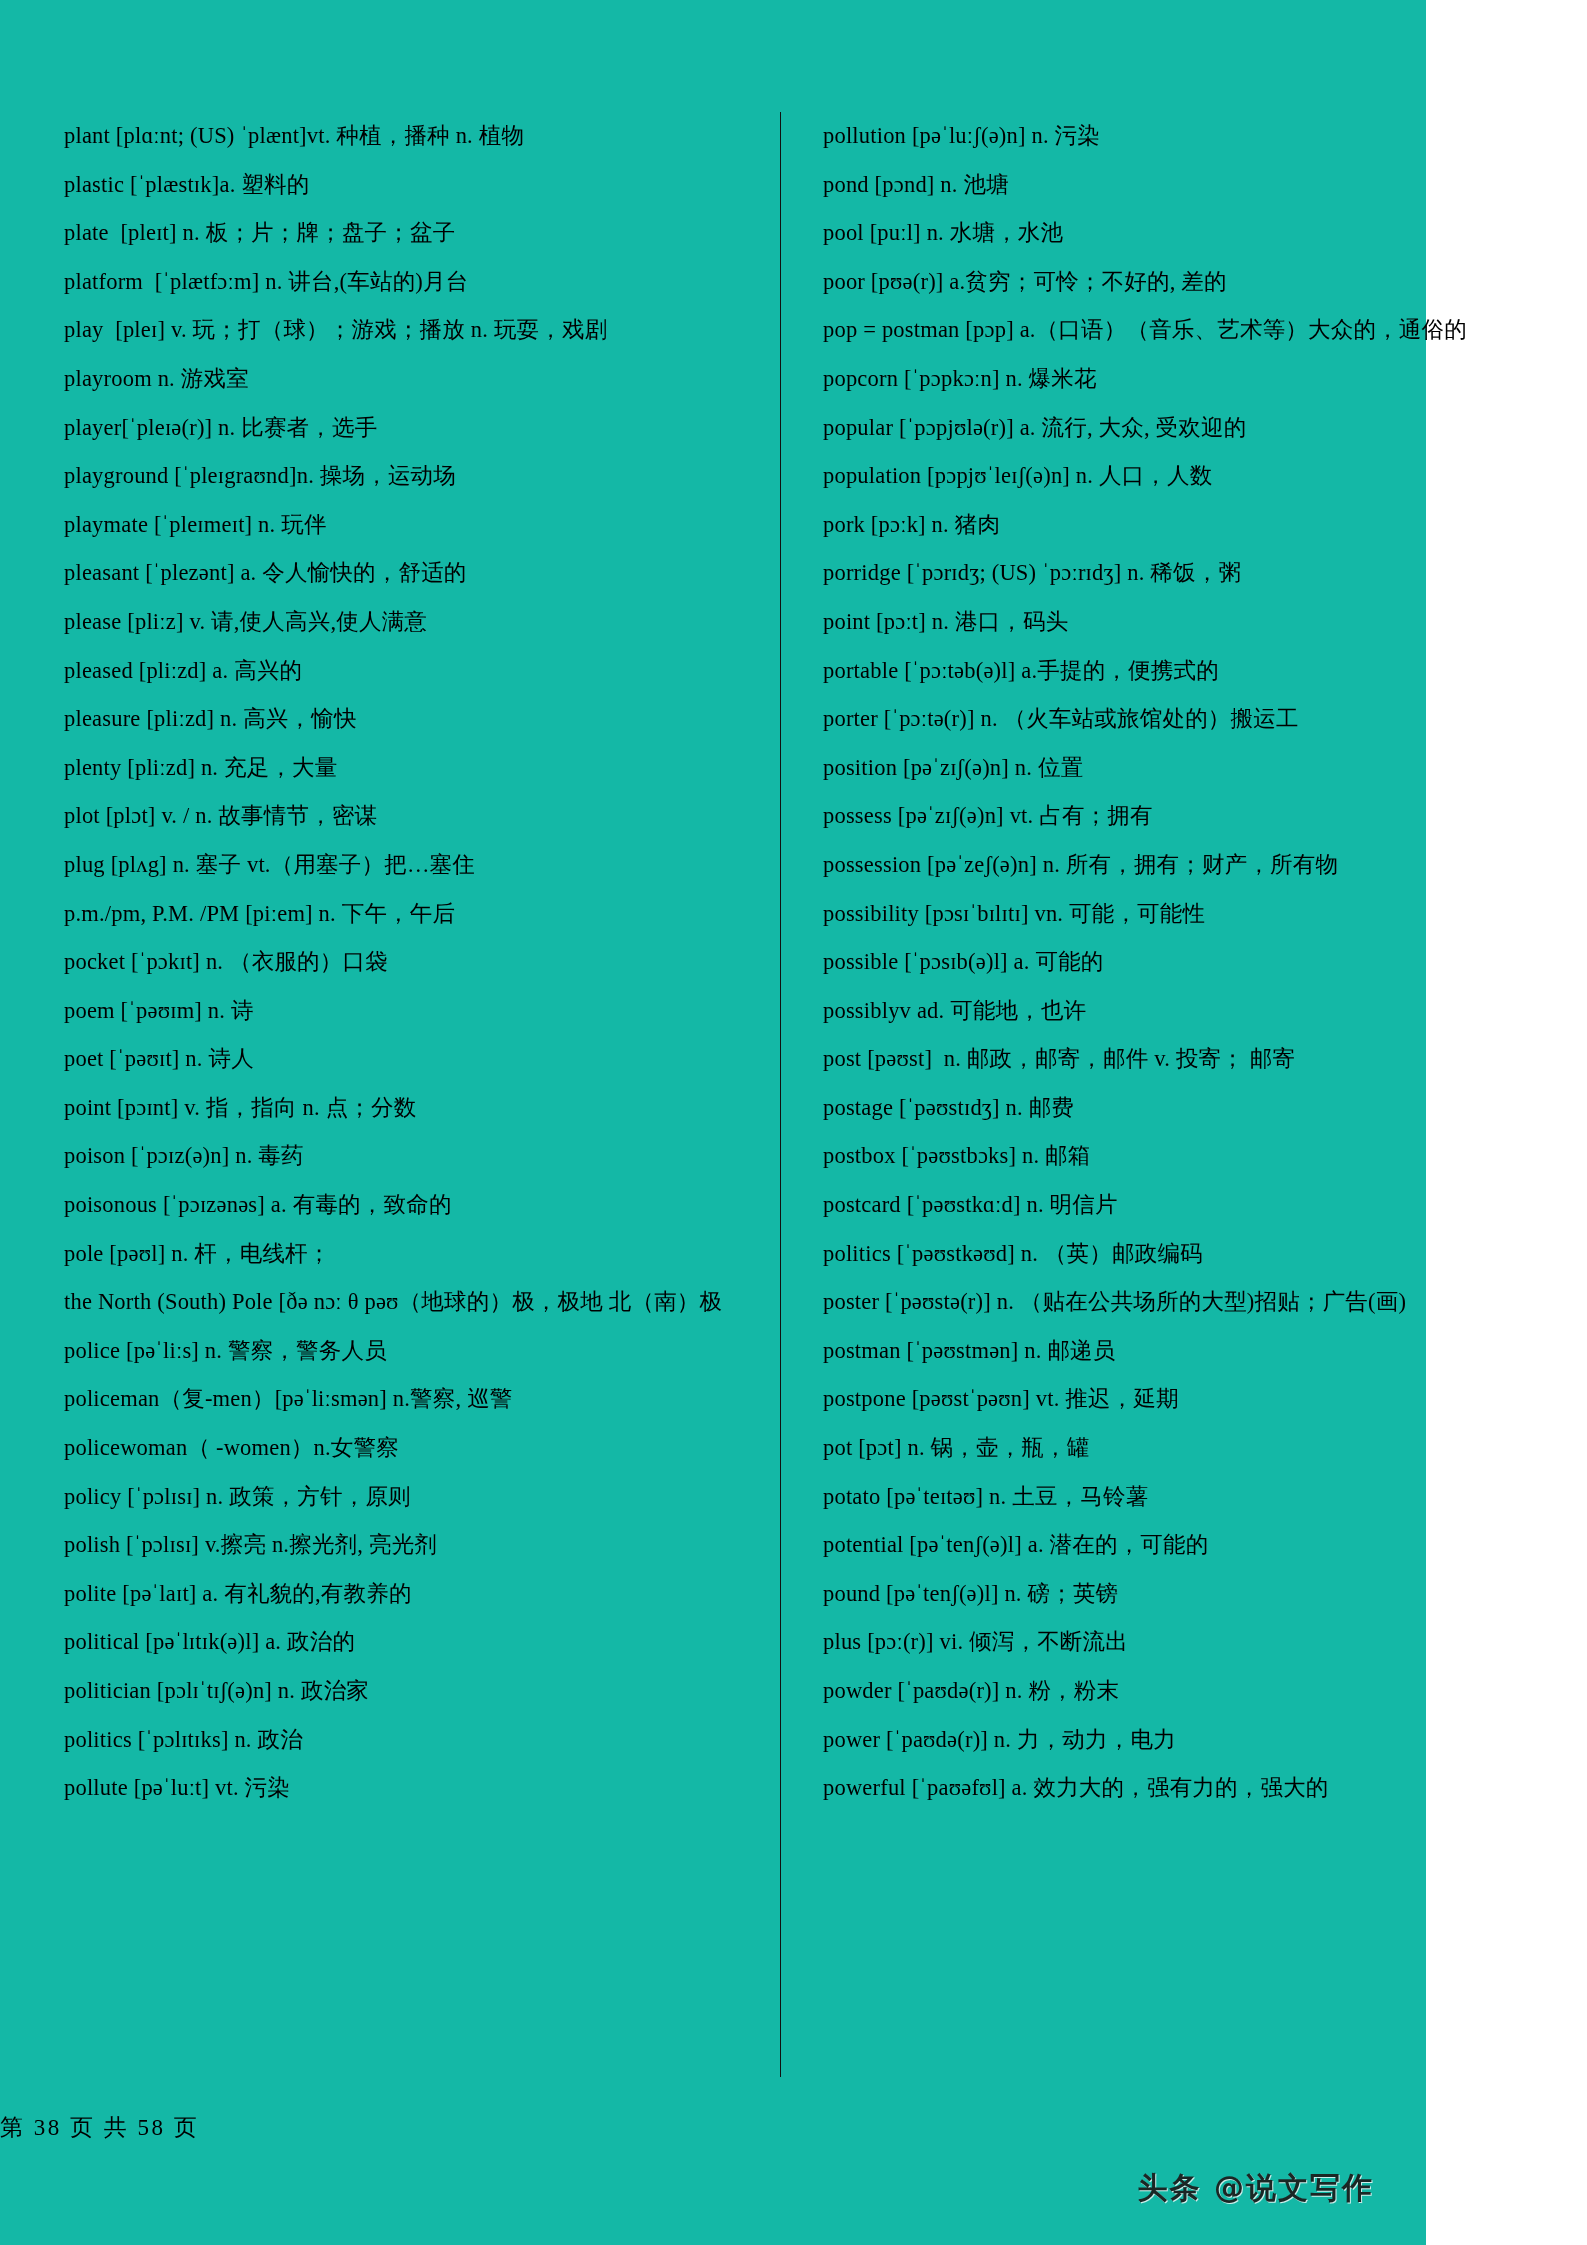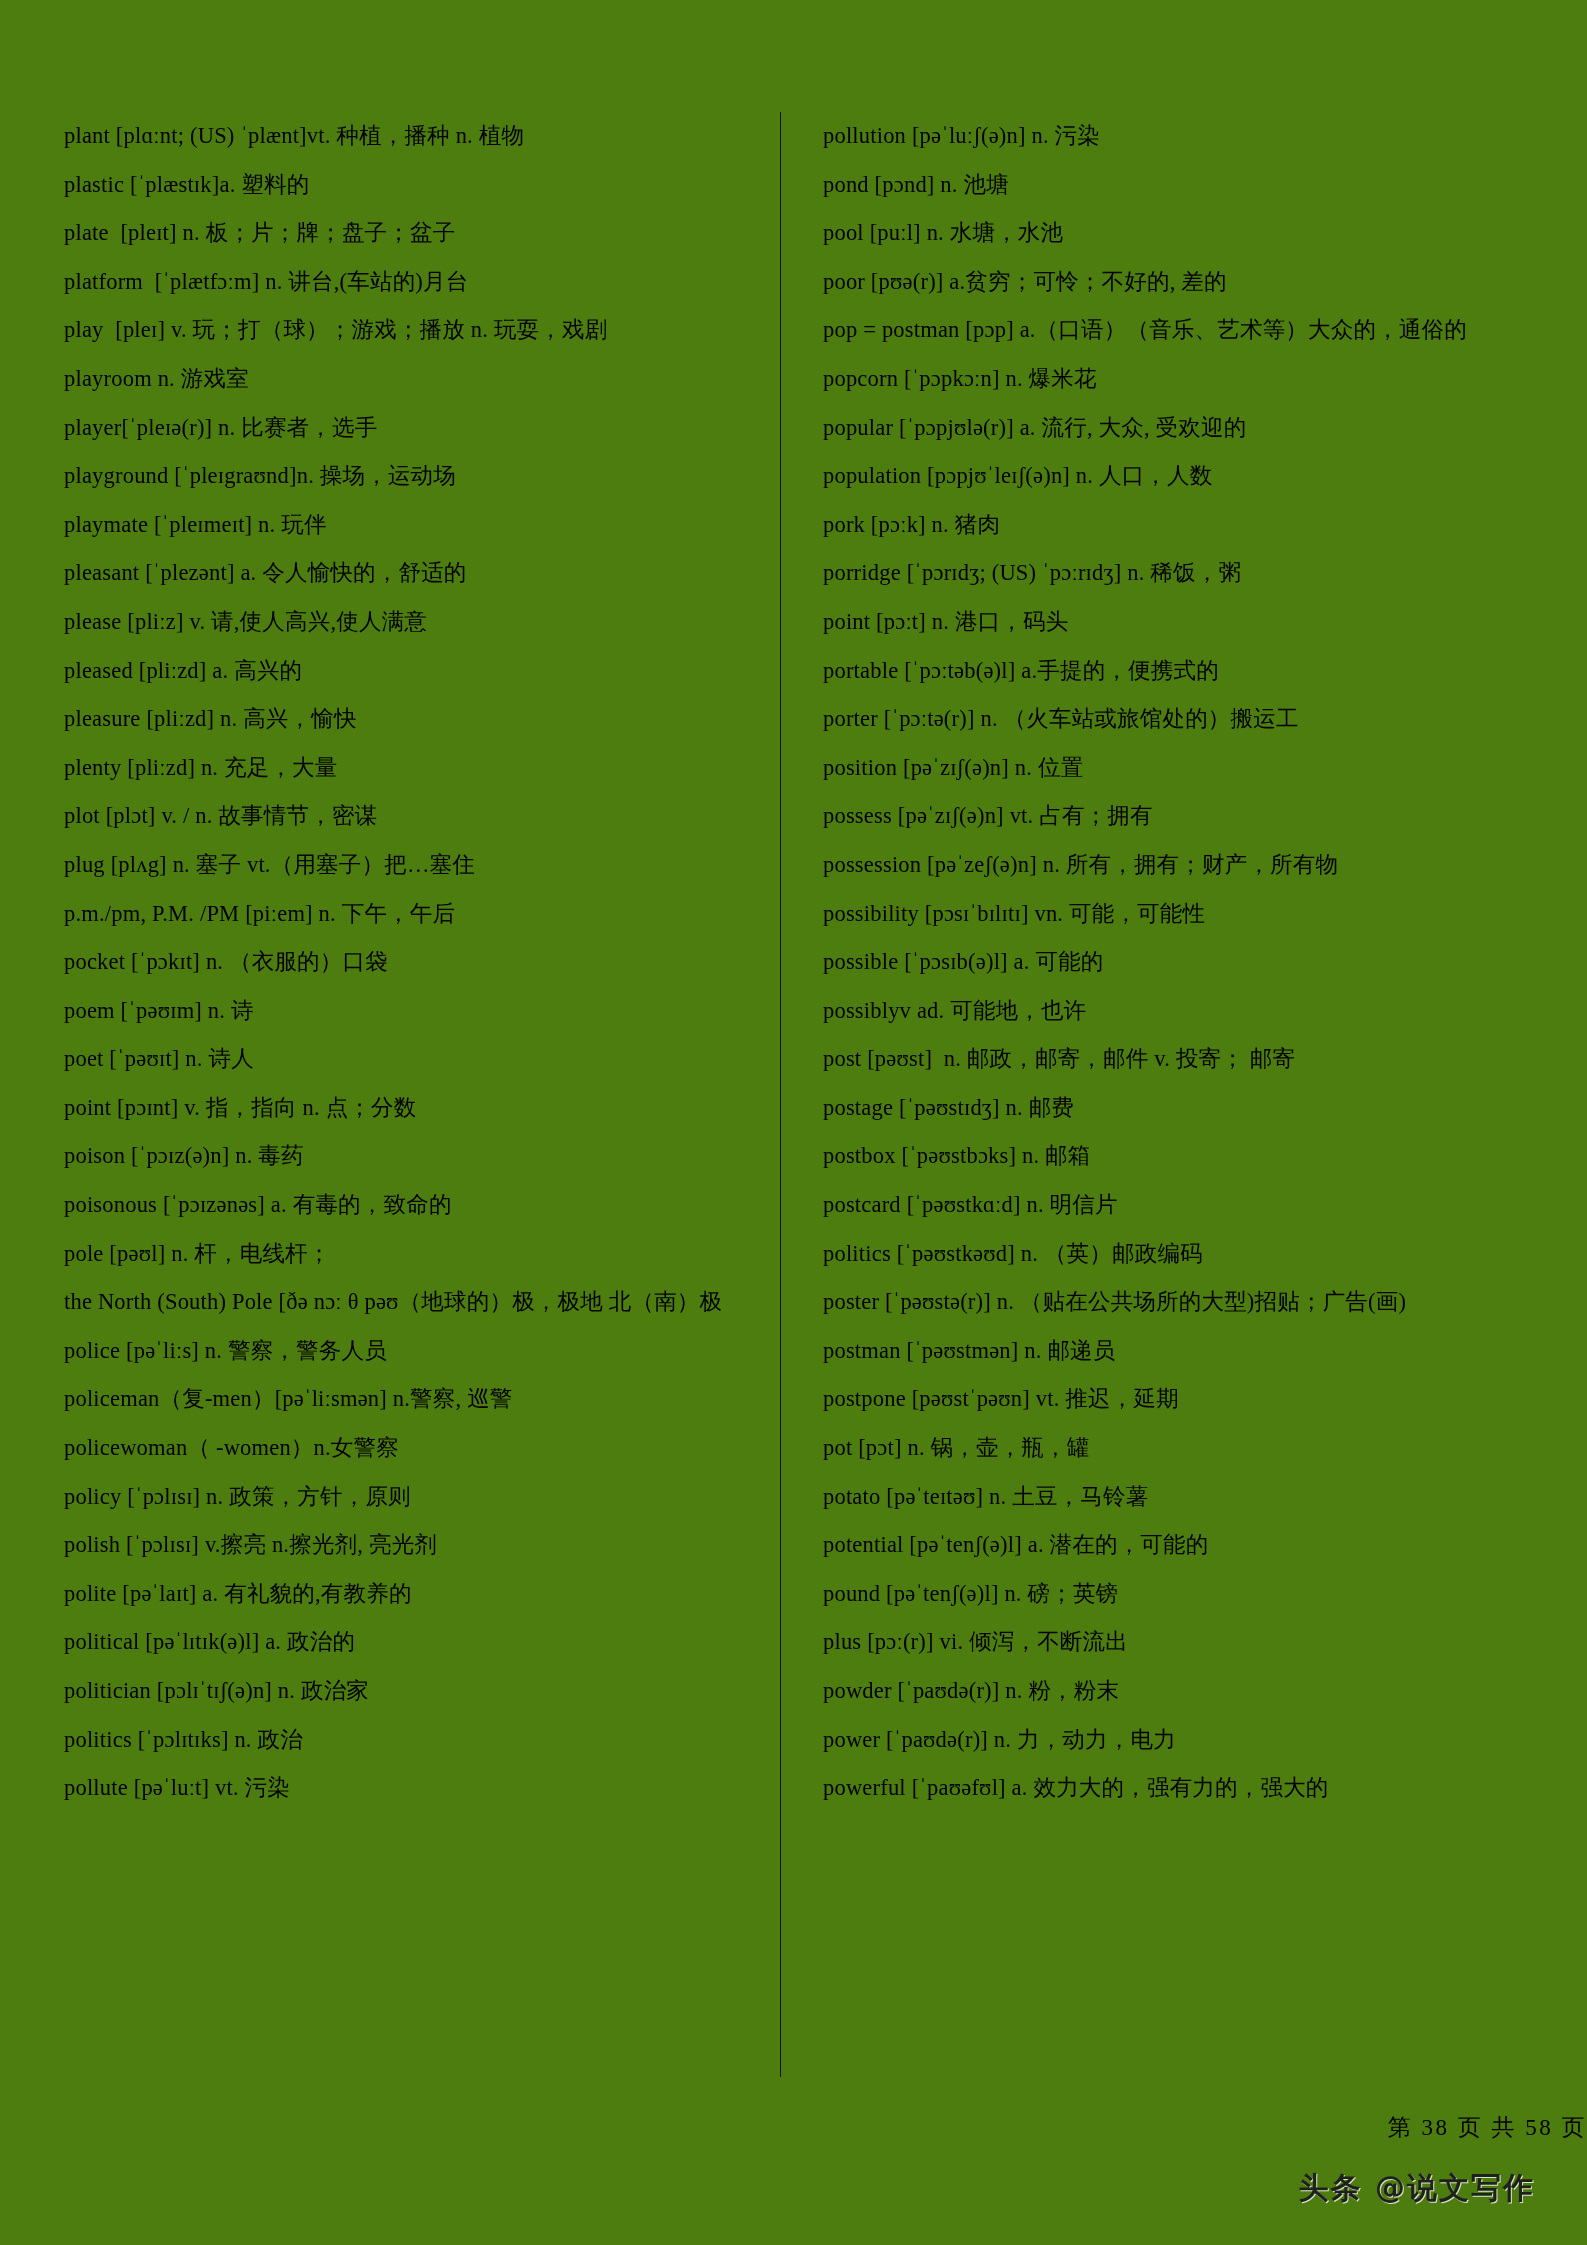--- a/index.html
+++ b/index.html
@@ -12,23 +12,23 @@
     height: 2245px;
     position: relative;
     font-family: "Liberation Serif", "DejaVu Serif", serif;
     color: #000000;
     overflow: hidden;
   }
 
   .page {
     position: absolute;
     left: 0; top: 0;
-    width: 1587px;
+    width: 1426px;
     height: 2245px;
-    background: #4d7c0f;
+    background: #14b8a6;
   }
 
   .columns {
     position: absolute;
     left: 64px;
     top: 112px;
     width: 1460px;
     height: 1990px;
     display: flex;
     flex-direction: row;
@@ -61,21 +61,21 @@
     margin: 0;
     padding: 0;
     text-align: left;
   }
 
   .footer {
     position: absolute;
     left: 0;
     top: 2112px;
     width: 1587px;
-    text-align: right;
+    text-align: left;
     font-size: 23px;
     letter-spacing: 2.5px;
     font-family: "Liberation Serif", "DejaVu Serif", serif;
   }
 
   .watermark {
     position: absolute;
     right: 52px;
     top: 2168px;
     font-size: 30px;

